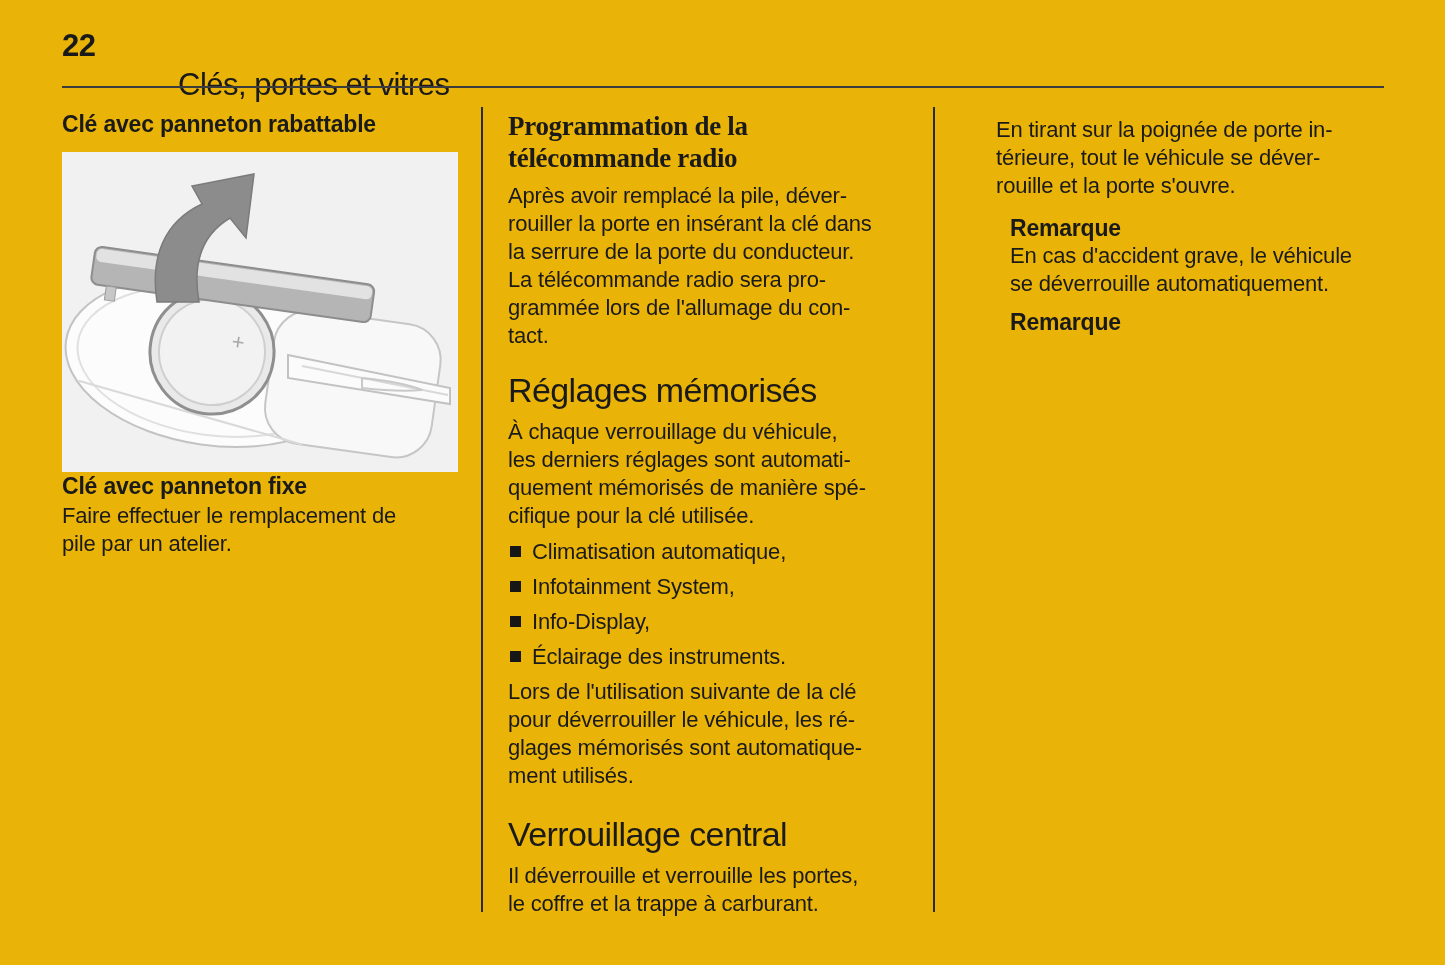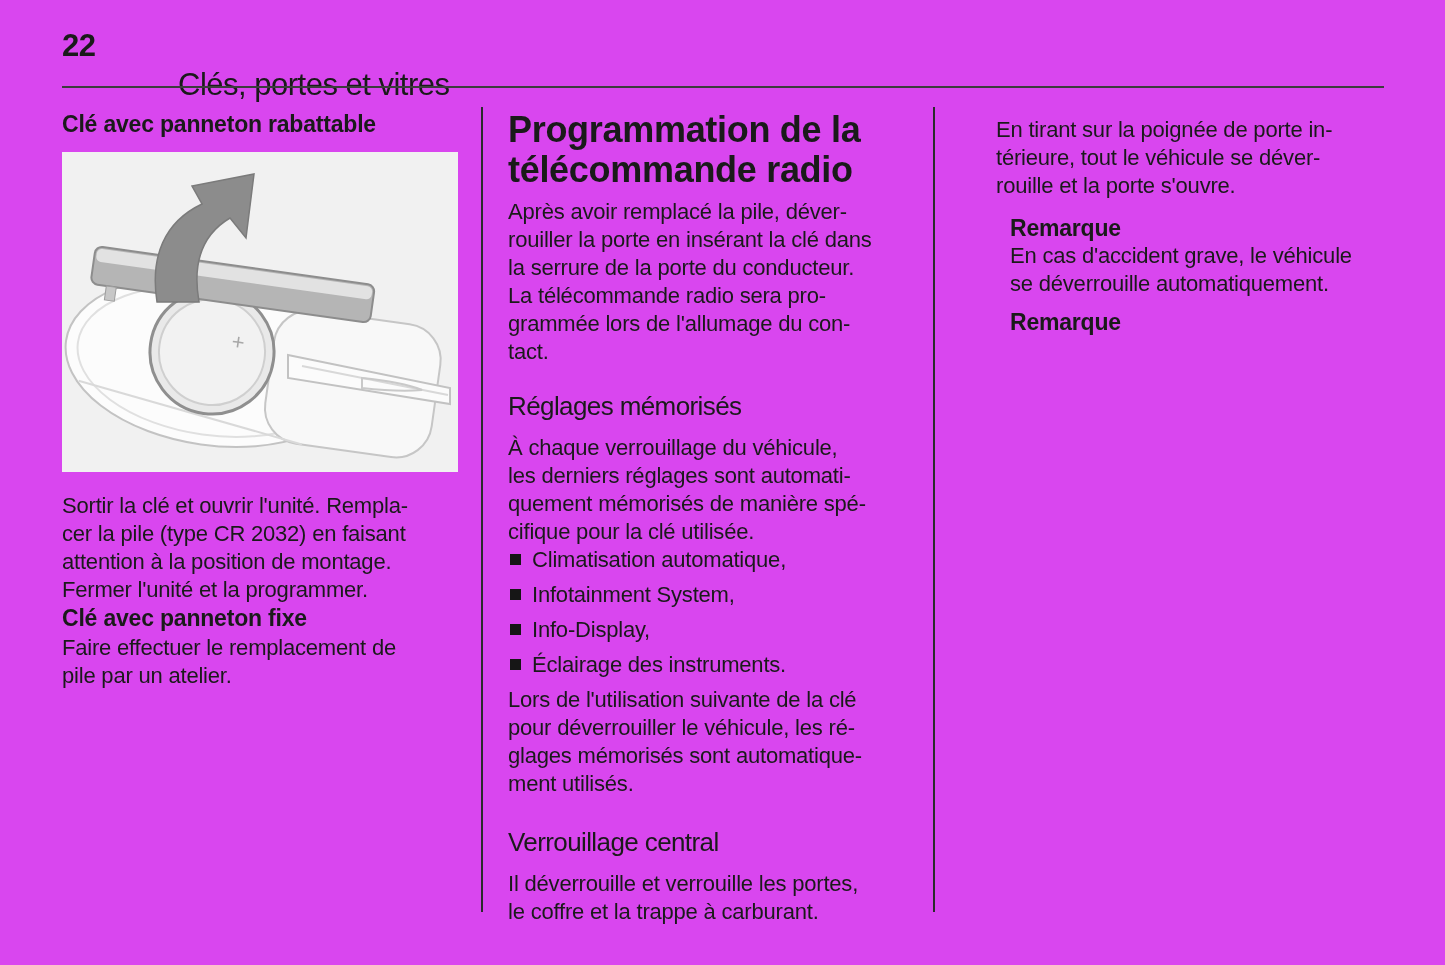--- a/index.html
+++ b/index.html
@@ -1,49 +1,49 @@
 <!DOCTYPE html>
 <html><head>
 <meta charset="utf-8">
 <style>
   * { margin:0; padding:0; box-sizing:border-box; }
   html,body { background:#ffffff; }
   #page {
-    position:relative; width:1445px; height:965px; background:#d946ef;
+    position:relative; width:1445px; height:965px; background:#eab308;
     color:#1a1a1a; font-family:"Liberation Sans", sans-serif; overflow:hidden;
   }
   .pagenum  { position:absolute; left:62px;  top:28px; font-size:31px; font-weight:bold; letter-spacing:-0.5px; }
   .chapter  { position:absolute; left:178px; top:28px; font-size:31px; font-weight:normal; letter-spacing:-0.5px;margin-top:39px; }
   .headrule { position:absolute; left:62px;  top:86px; width:1322px; height:2px; background:#3c3c3c; }
   .divider  { position:absolute; top:107px; height:805px; width:2px; background:#2b2b2b; }
   #divider-1 { left:481px; }
   #divider-2 { left:933px; }
   .col { position:absolute; top:104px; }
   #col-left   { left:62px;  width:402px; }
   #col-middle { left:508px; width:412px; }
   #col-right  { left:996px; width:412px; }
 
   .body { font-size:22px; line-height:28px; letter-spacing:-0.2px; white-space:pre-line; }
-  .h2   { font-size:26px; font-weight:400; letter-spacing:-0.6px; line-height:40px; }
-  .h3   { font-size:36px; font-weight:700; line-height:40px; letter-spacing:-0.3px; white-space:pre-line; }
+  .h2   { font-size:34px; font-weight:400; letter-spacing:-0.6px; line-height:40px; }
+  .h3   { font-size:27px; font-weight:700; line-height:32px; letter-spacing:-0.3px; white-space:pre-line;font-family:Liberation Serif, serif; }
   .h4   { font-size:23px; font-weight:700; line-height:28px; letter-spacing:-0.2px; }
 
   
   #col-left .h4.first { margin-top:6px; }
   #col-left figure    { margin-top:14px; width:396px; height:320px; }
   #col-left .para-1   { margin-top:20px; }
   #col-left .h4.second{ }
   #col-left .para-2   { margin-top:2px; }
 
   
   #col-middle .h3      { margin-top:6px; }
   #col-middle .para-1  { margin-top:8px; }
   #col-middle .h2.s1   { margin-top:20px; }
   #col-middle .para-2  { margin-top:8px; }
-  #col-middle ul       { list-style:none; }
+  #col-middle ul       { margin-top:8px; list-style:none; }
   #col-middle li       { display:flex; margin-bottom:7px; }
   .sq { width:11px; height:11px; background:#161616; margin:8px 11px 0 2px; flex:none; }
   #col-middle .para-3  { margin-top:4px; }
   #col-middle .h2.s2   { margin-top:24px; }
   #col-middle .para-4  { margin-top:8px; }
 
   
   #col-right .para-1 { margin-top:12px; }
   .note { padding-left:14px; }
   #col-right .note-1 { margin-top:14px; }
@@ -91,24 +91,20 @@
         <g transform="rotate(8 160 130)">
           <rect x="30" y="112" width="282" height="38" rx="7" fill="#b5b5b5" stroke="#8d8d8d" stroke-width="2"></rect>
           <rect x="32" y="114" width="278" height="13" rx="5" fill="#e2e2e2"></rect>
           <rect x="46" y="150" width="10" height="14" fill="#c7c7c7" stroke="#9d9d9d" stroke-width="1"></rect>
         </g>
 
         <path d="M 95 150 C 88 105 102 70 140 52 L 130 34 L 192 22 L 184 86 L 168 66 C 141 82 130 110 137 150 Z" fill="#8c8c8c" stroke="#7b7b7b" stroke-width="1.5"></path>
       </svg>
     </figure>
 
-    <p class="body para-1">Sortir la clé et ouvrir l'unité. Rempla-
-cer la pile (type CR 2032) en faisant
-attention à la position de montage.
-Fermer l'unité et la programmer.</p>
     <div class="h4 second">Clé avec panneton fixe</div>
     <p class="body para-2">Faire effectuer le remplacement de
 pile par un atelier.</p>
   </div>
 
   <div class="col" id="col-middle">
     <div class="h3">Programmation de la
 télécommande radio</div>
     <p class="body para-1">Après avoir remplacé la pile, déver-
 rouiller la porte en insérant la clé dans

